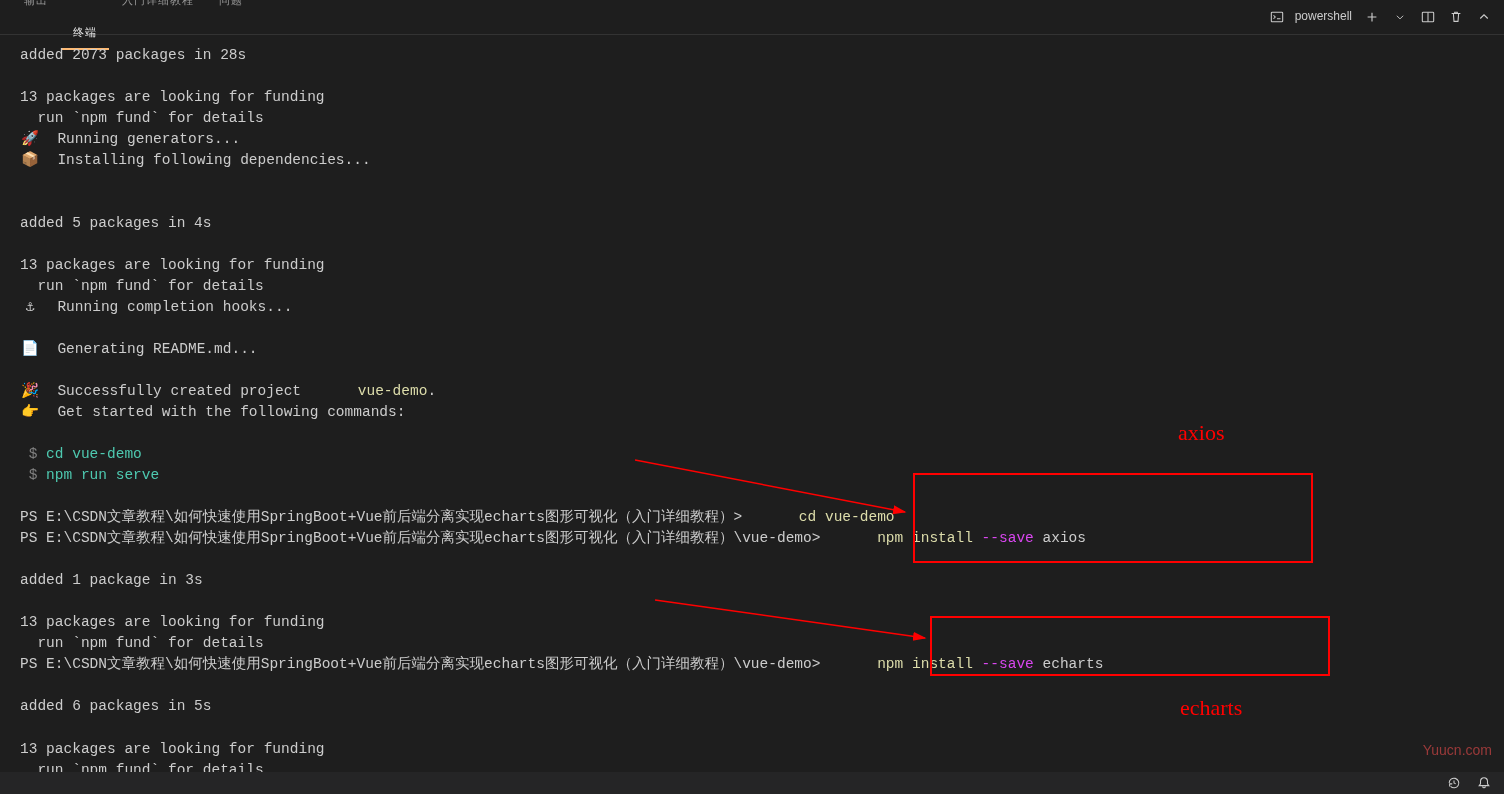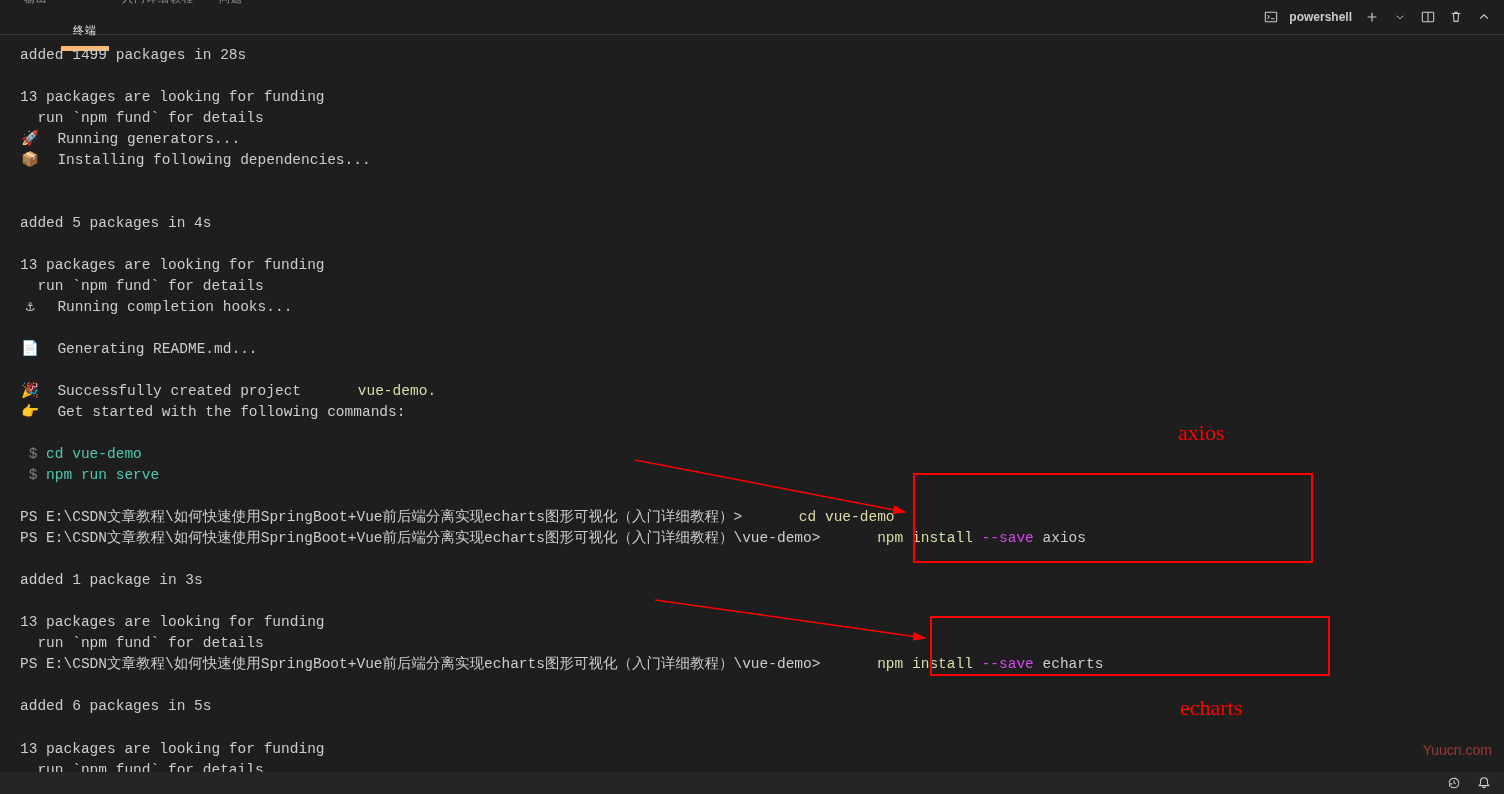--- a/index.html
+++ b/index.html
@@ -28,35 +28,33 @@
       gap: 1px;
     }
     .tab {
       padding: 8px 12px;
       color: #969696;
       cursor: pointer;
       letter-spacing: 1px;
     }
     .tab.active {
       color: #e7e7e7;
-      border-bottom: 5px solid #fdba74;
+      border-bottom: 2px solid #fdba74;
       margin-top: 32px;
     }
     .header-right {
       display: flex;
       align-items: center;
       gap: 12px;
       color: #cccccc;
     }
     .header-right .profile {
       display: flex;
-      align-items: center;
       gap: 10px;
       font-size: 12px;
-      font-weight: bold;
     }
     .icon-btn {
       width: 16px;
       height: 16px;
       display: inline-flex;
       align-items: center;
       justify-content: center;
       color: #cccccc;
       cursor: pointer;
     }
@@ -160,21 +158,21 @@
         </svg>
     </span>
     <span class="icon-btn">
       <svg width="12" height="12" viewBox="0 0 16 16" stroke="currentColor" stroke-width="1.5" fill="none">
           <path d="M3 10l5-5 5 5"></path>
         </svg>
     </span>
   </div>
 </div>
 
-<div class="terminal-body"><span>added 1499 packages in 28s</span>
+<div class="terminal-body"><span>added 2073 packages in 28s</span>
 <span></span>
 <span>13 packages are looking for funding</span>
 <span>  run `npm fund` for details</span>
 <span class="emoji">🚀</span><span>  Running generators...</span>
 <span class="emoji">📦</span><span>  Installing following dependencies...</span>
 <span></span>
 <span></span>
 <span>added 5 packages in 4s</span>
 <span></span>
 <span>13 packages are looking for funding</span>

